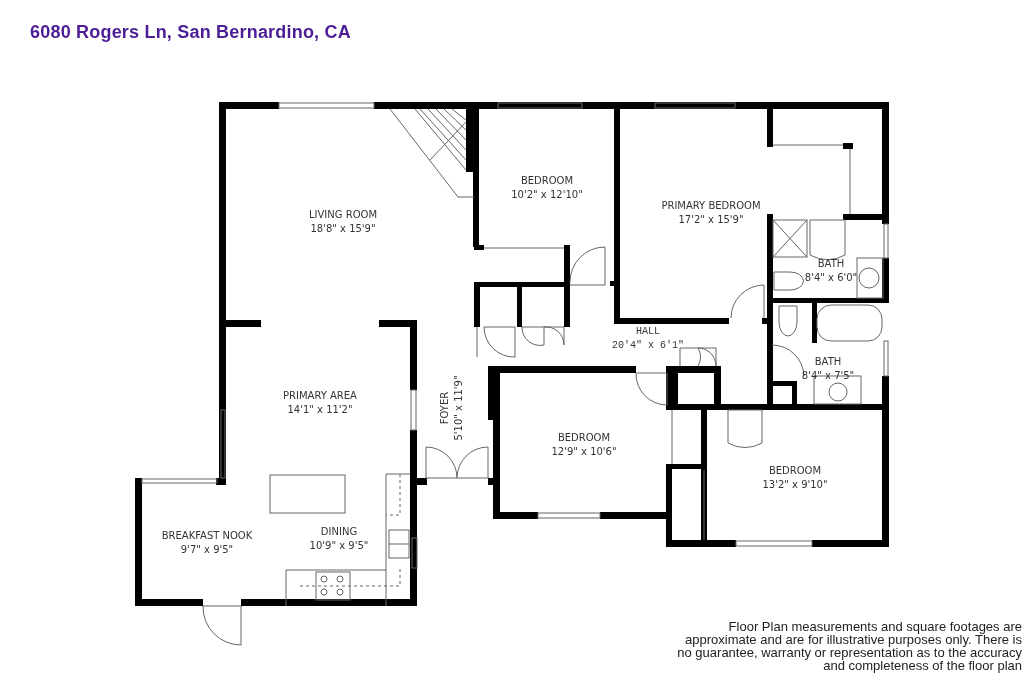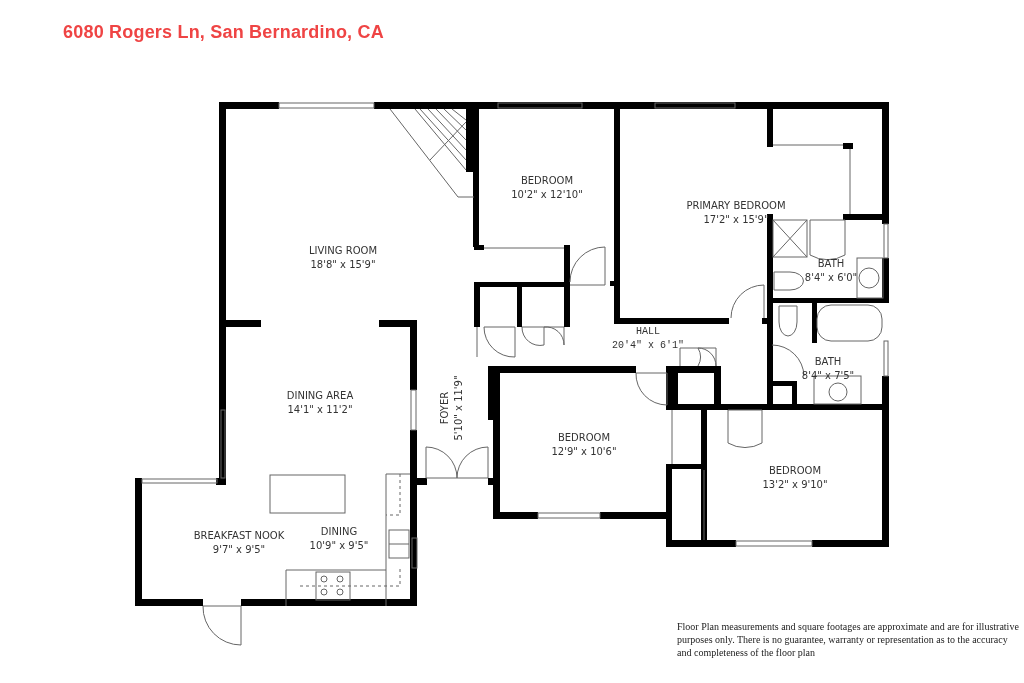--- a/index.html
+++ b/index.html
@@ -1,21 +1,21 @@
 <!DOCTYPE html>
 <html><head>
 <meta charset="utf-8">
 <style>
   html, body { margin: 0; padding: 0; background: #ffffff; }
   body { width: 1024px; height: 683px; position: relative; overflow: hidden; font-family: "Liberation Sans", sans-serif; }
-  .title { position: absolute; left: 30px; top: 22px; font-size: 18px; font-weight: bold; color: #ef4444; font-family: "Liberation Sans", sans-serif; letter-spacing: 0.2px; margin-left: 33px; }
+  .title { position: absolute; left: 30px; top: 22px; font-size: 18px; font-weight: bold; color: #4c1d95; font-family: "Liberation Sans", sans-serif; letter-spacing: 0.2px; }
   svg.plan { position: absolute; left: 0; top: 0; }
   .room-label { position: absolute; text-align: center; font-size: 10px; color: #333; line-height: 14px; font-family: "DejaVu Sans", sans-serif; white-space: nowrap; transform: translate(-50%, -50%); }
   .room-label .dim { display: block; }
-  .disclaimer { position: absolute; left: 677px; top: 620px; width: 345px; font-size: 10px; line-height: 13px; color: #222; font-family: Liberation Serif, serif; }
+  .disclaimer { position: absolute; left: 677px; top: 620px; width: 345px; font-size: 13px; line-height: 13px; color: #222; font-family: Liberation Sans, sans-serif; text-align: right; }
   .rot { transform: translate(-50%, -50%) rotate(-90deg); }
 </style>
 </head>
 <body>
 
 <div class="title">6080 Rogers Ln, San Bernardino, CA</div>
 
 <svg class="plan" width="1024" height="683" viewBox="0 0 1024 683" xmlns="http://www.w3.org/2000/svg">
 
   <g fill="#000">
@@ -162,61 +162,61 @@
     <circle cx="324" cy="579" r="3"></circle>
       <circle cx="340" cy="579" r="3"></circle>
     <circle cx="324" cy="592" r="3"></circle>
       <circle cx="340" cy="592" r="3"></circle>
 
     <rect x="389" y="530" width="20" height="28"></rect>
     <line x1="389" y1="544" x2="409" y2="544"></line>
   </g>
 </svg>
 
-<div class="room-label" style="left:343px;top:222px;margin-top:36px;">
+<div class="room-label" style="left:343px;top:222px;">
   <span>LIVING ROOM</span>
   <span class="dim">18'8" x 15'9"</span>
 </div>
 <div class="room-label" style="left:547px;top:188px;">
   <span>BEDROOM</span>
   <span class="dim">10'2" x 12'10"</span>
 </div>
-<div class="room-label" style="left:736px;top:213px;">
+<div class="room-label" style="left:711px;top:213px;">
   <span>PRIMARY BEDROOM</span>
   <span class="dim">17'2" x 15'9"</span>
 </div>
 <div class="room-label" style="left:831px;top:271px;">
   <span>BATH</span>
   <span class="dim">8'4" x 6'0"</span>
 </div>
 <div class="room-label" style="left:648px;top:339px;font-family:Liberation Mono, monospace;">
   <span>HALL</span>
   <span class="dim">20'4" x 6'1"</span>
 </div>
 <div class="room-label" style="left:828px;top:369px;">
   <span>BATH</span>
   <span class="dim">8'4" x 7'5"</span>
 </div>
 <div class="room-label" style="left:320px;top:403px;">
-  <span>DINING AREA</span>
+  <span>PRIMARY AREA</span>
   <span class="dim">14'1" x 11'2"</span>
 </div>
 <div class="room-label rot" style="left:452px;top:408px;">
   <span>FOYER</span>
   <span class="dim">5'10" x 11'9"</span>
 </div>
 <div class="room-label" style="left:584px;top:445px;">
   <span>BEDROOM</span>
   <span class="dim">12'9" x 10'6"</span>
 </div>
 <div class="room-label" style="left:795px;top:478px;">
   <span>BEDROOM</span>
   <span class="dim">13'2" x 9'10"</span>
 </div>
-<div class="room-label" style="left:207px;top:543px;margin-left:32px;">
+<div class="room-label" style="left:207px;top:543px;">
   <span>BREAKFAST NOOK</span>
   <span class="dim">9'7" x 9'5"</span>
 </div>
 <div class="room-label" style="left:339px;top:539px;">
   <span>DINING</span>
   <span class="dim">10'9" x 9'5"</span>
 </div>
 
 <div class="disclaimer">Floor Plan measurements and square footages are approximate and are for illustrative purposes only. There is no guarantee, warranty or representation as to the accuracy and completeness of the floor plan</div>
 

